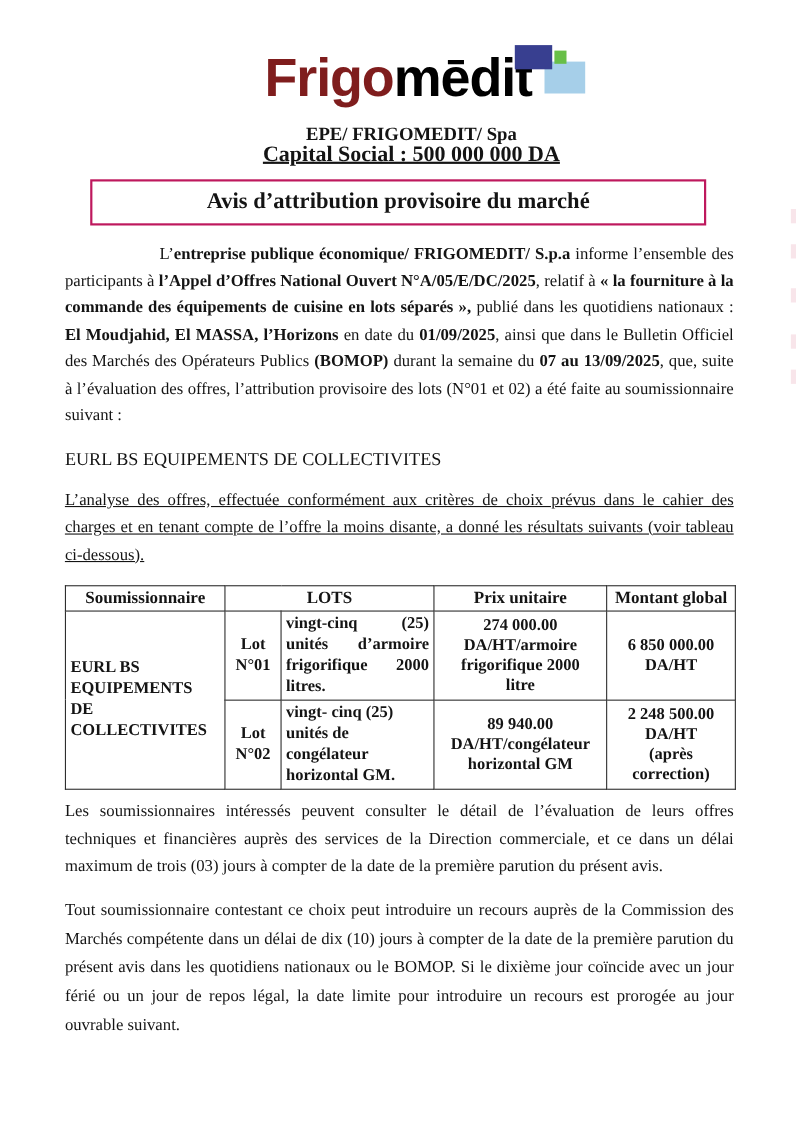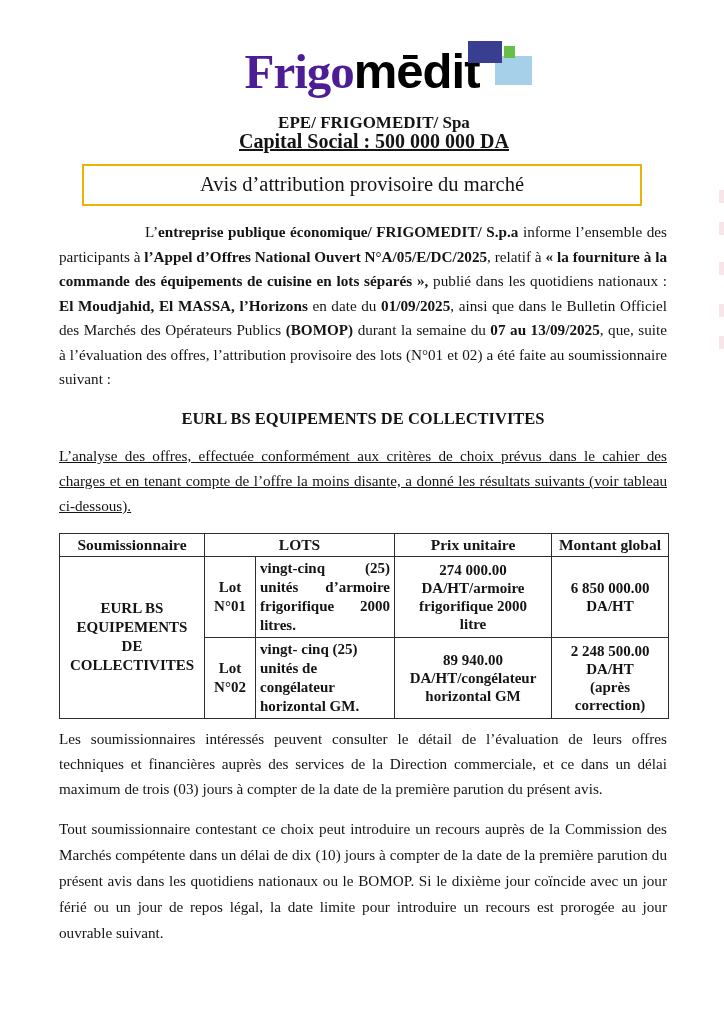--- a/index.html
+++ b/index.html
@@ -29,67 +29,67 @@
   .sq-green{left:504px;top:46px;width:11px;height:12px;z-index:4;}
   .sq-blue{left:495px;top:56px;width:37px;height:29px;z-index:3;}
   
   .company{ text-align:center; margin-top:12px; font-weight:bold;margin-left:24px; }
   .company-l1{font-size:17px;line-height:19px;}
   .company-l2,.company-l3{font-size:20px;line-height:18px;text-decoration:underline;}
   
   .title-box{
     width:552px;
     margin:14px auto 0;
-    border:2px solid #eab308;
+    border:2px solid #be185d;
     text-align:center;
-    font-weight:normal;
+    font-weight:bold;
     font-size:20.5px;
     line-height:27px;
     padding:5px 2px 6px;
   }
   
   .body-text{ margin:0 57px 0 59px; font-size:15.2px; }
   .p{ text-align:justify; }
   .p1{ margin-top:14px; line-height:24.5px; text-indent:86px; }
-  .awardee{ text-align:center; font-weight:bold; font-size:16.5px; line-height:24px; margin-top:1px; }
+  .awardee{ text-align:left; font-weight:normal; font-size:16.5px; line-height:24px; margin-top:1px; }
   .p2{ margin-top:12px; line-height:25px;text-decoration:underline; }
   .p3{ margin-top:7px;  line-height:25px; }
   .p4{ margin-top:5px;  line-height:26px; }
   
   table.award{
     border-collapse:collapse;
     margin:2px auto 0;
     width:609px;
     font-size:15px;
     font-weight:bold;
     table-layout:fixed;
   }
   table.award td{
     border:1.5px solid #2e2e2e;
     vertical-align:middle;
     padding:2px 4px;
   }
   tr.head td{ text-align:center; font-size:15.5px; height:20px; padding:1px 2px; }
-  td.soum{ text-align:center; line-height:19px; }
+  td.soum{ line-height:19px; }
   td.lot{ text-align:center; padding-left:5px; line-height:19px; }
   td.desc{ line-height:19px; padding:3px 6px; }
   td.desc-just{ text-align:justify; }
   td.desc-left{ text-align:left; }
   td.prix, td.mont{ text-align:center; line-height:18px; }
   
   .edge-mark{ position:absolute; width:5px; height:13px; background:#e9a9b8; opacity:.3; right:0; }
   b{font-weight:bold;}
 </style>
 </head>
 <body>
 
 <div class="page">
 
   <div class="logo-text">
-    <span style="color: #4c1d95; font-family: Liberation Serif, serif;">Frigo</span><span style="color: #000000;">mēdit</span>
+    <span style="color: #7f1d1d;">Frigo</span><span style="color: #000000;">mēdit</span>
   </div>
   <div class="sq sq-navy" style="background: rgb(56, 63, 144);"></div>
   <div class="sq sq-green" style="background: rgb(104, 191, 72);"></div>
   <div class="sq sq-blue" style="background: rgb(166, 207, 233);"></div>
 
   <div class="company">
     <div class="company-l1">EPE/ FRIGOMEDIT/ Spa</div>
     <div class="company-l2">Capital Social : 500 000 000 DA</div>
   </div>
 

